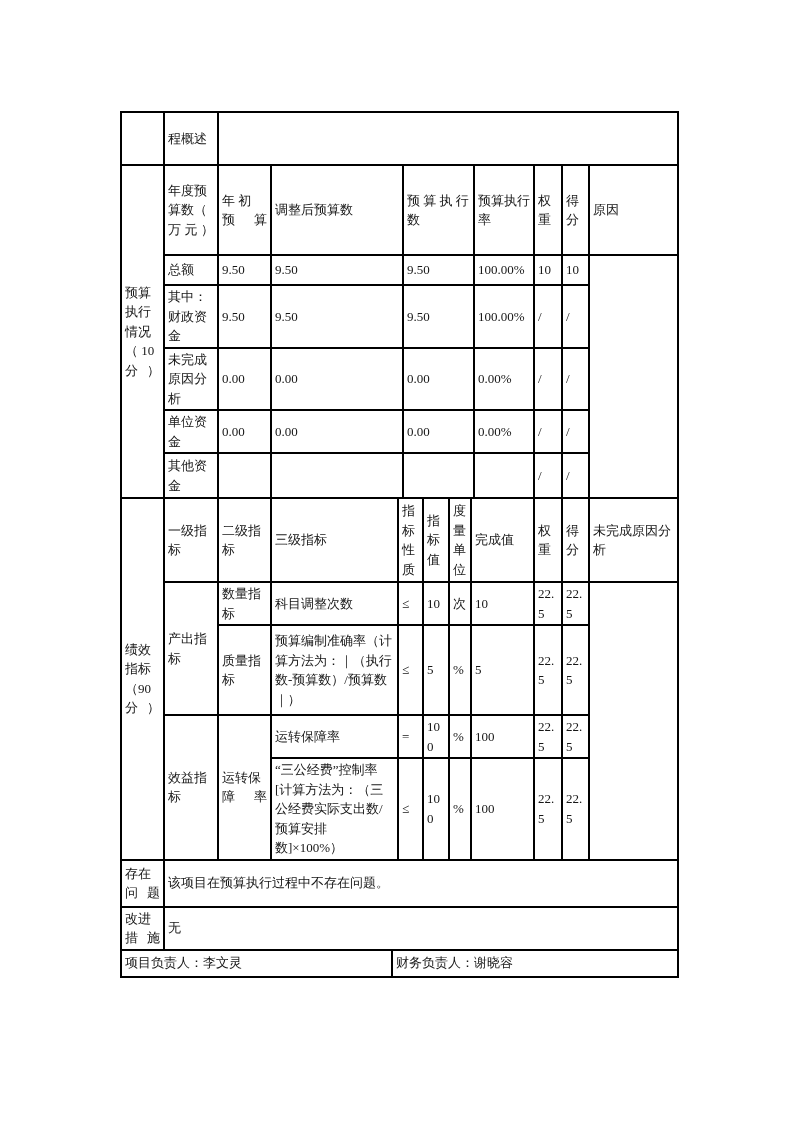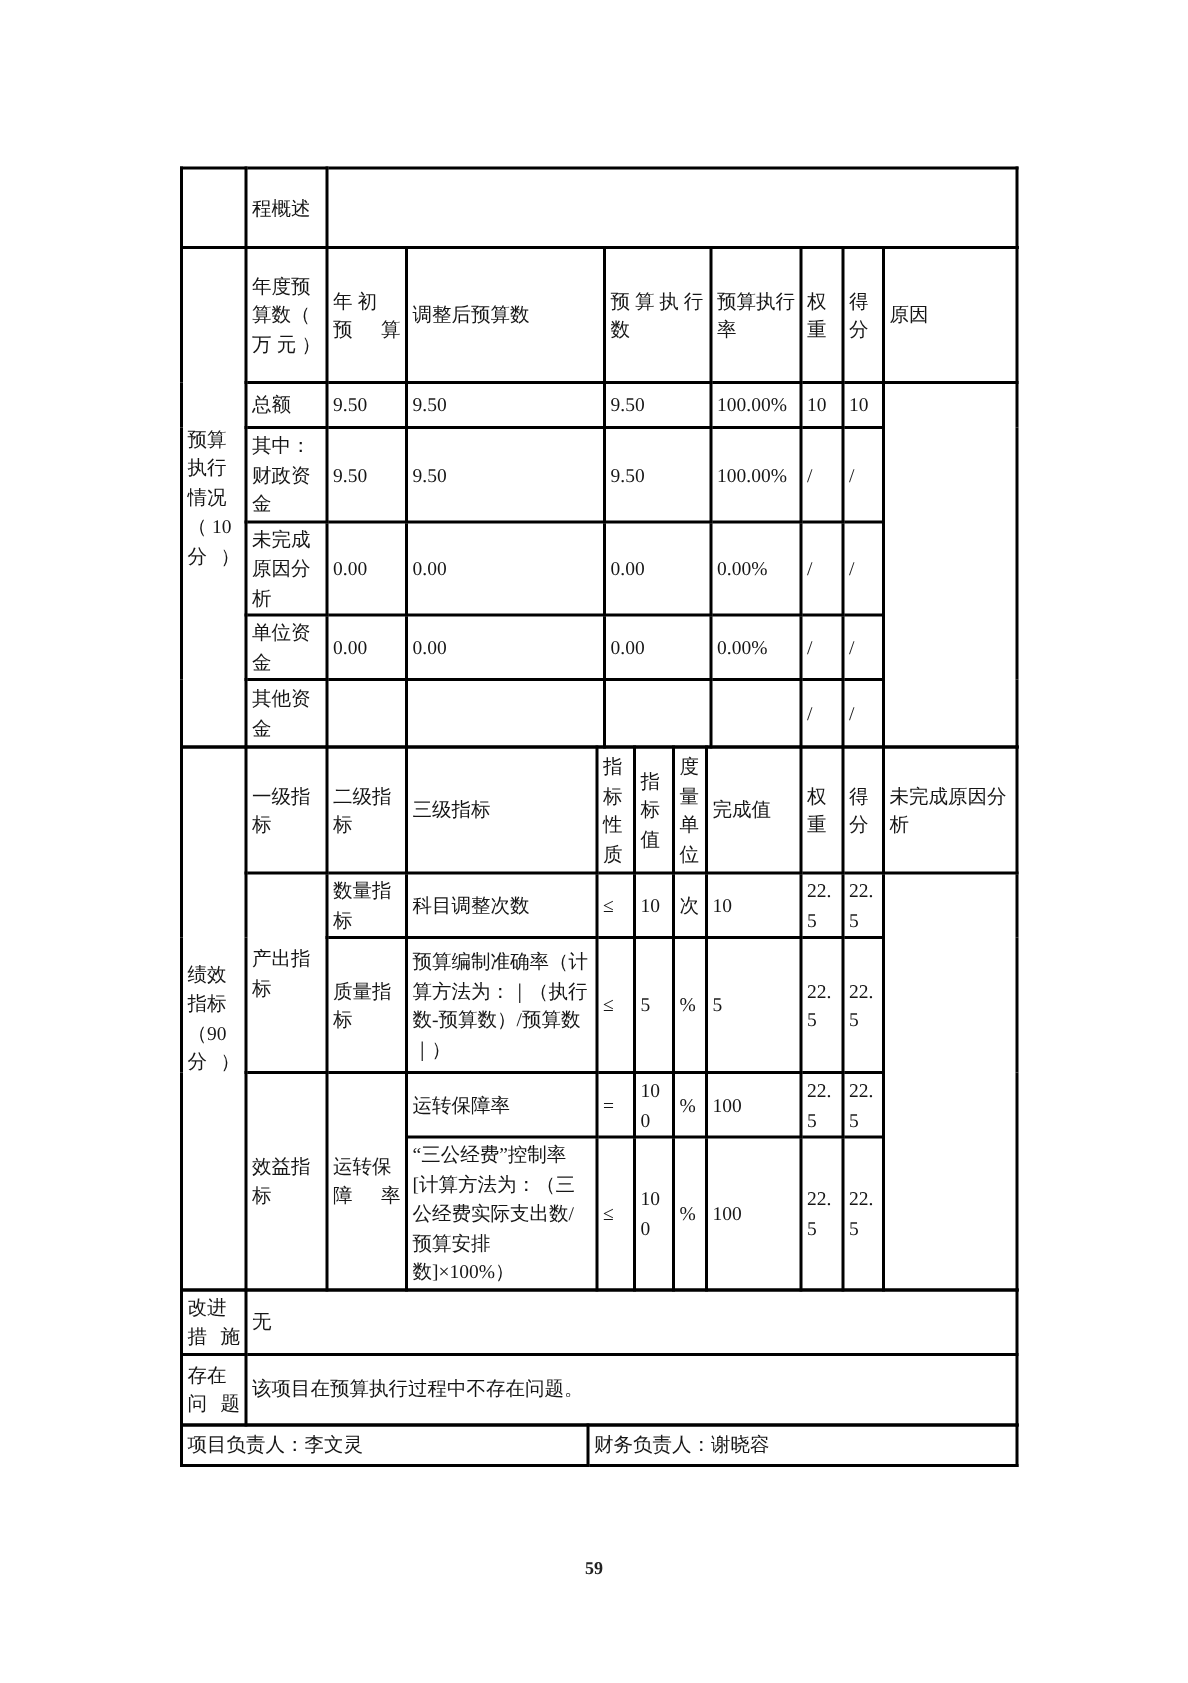--- a/index.html
+++ b/index.html
@@ -184,40 +184,39 @@
     </tbody>
       </table>
 
 
     <table class="t">
       <colgroup>
           <col style="width:43px">
           <col style="width:514px">
         </colgroup>
       <tbody>
+      <tr style="height:47px">
+        <td class="j">存在问题</td>
+        <td>该项目在预算执行过程中不存在问题。</td>
+      </tr>
       <tr style="height:40px">
         <td class="j">改进措施</td>
         <td>无</td>
       </tr>
-      <tr style="height:47px">
-        <td class="j">存在问题</td>
-        <td>该项目在预算执行过程中不存在问题。</td>
-      </tr>
     </tbody>
       </table>
 
     <table class="t">
       <colgroup>
           <col style="width:271px">
           <col style="width:286px">
         </colgroup>
       <tbody>
           <tr style="height:27px">
         <td>项目负责人：李文灵</td>
         <td>财务负责人：谢晓容</td>
       </tr>
     </tbody>
       </table>
 
   </div>
 
-  <div class="pagenum">59</div>
 </div>
 
 </body></html>

